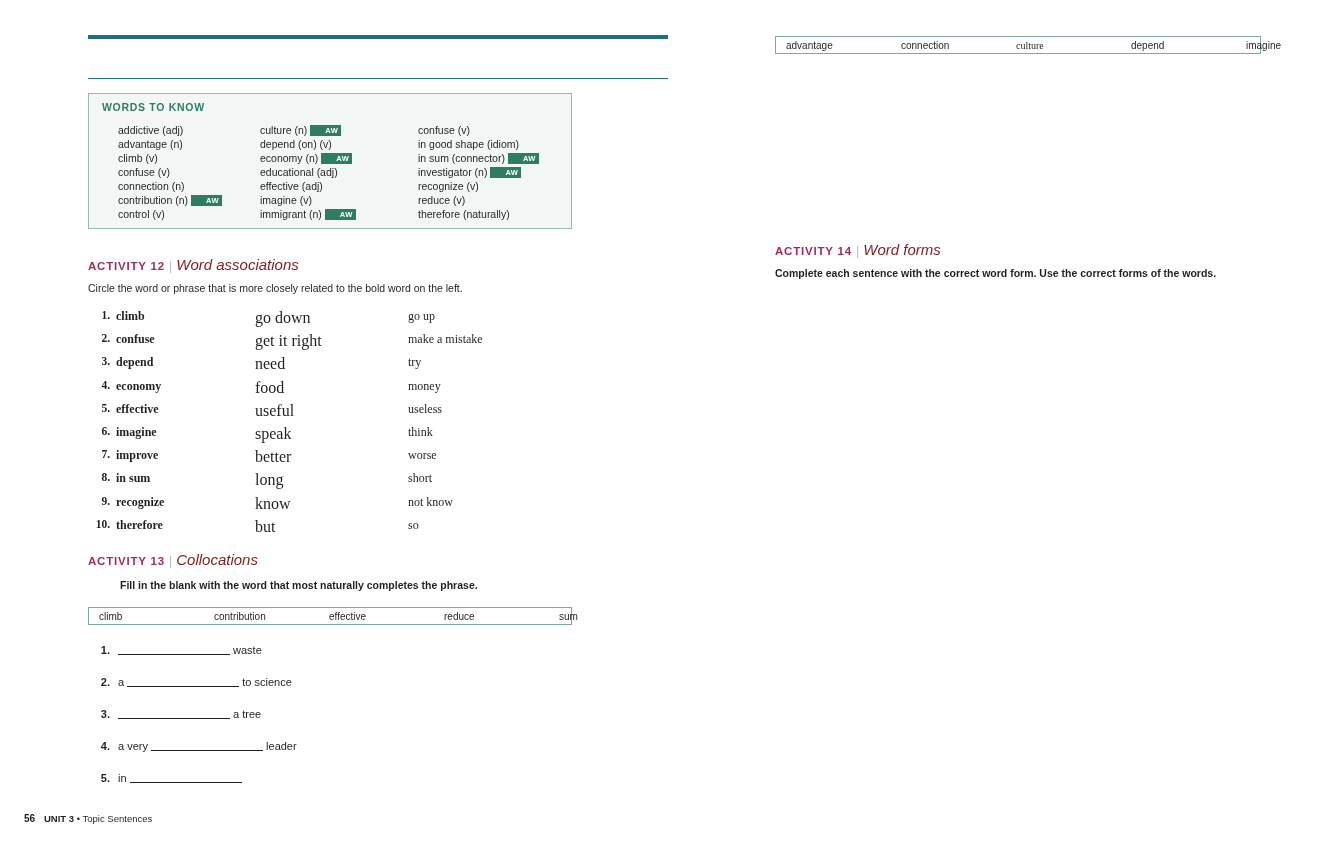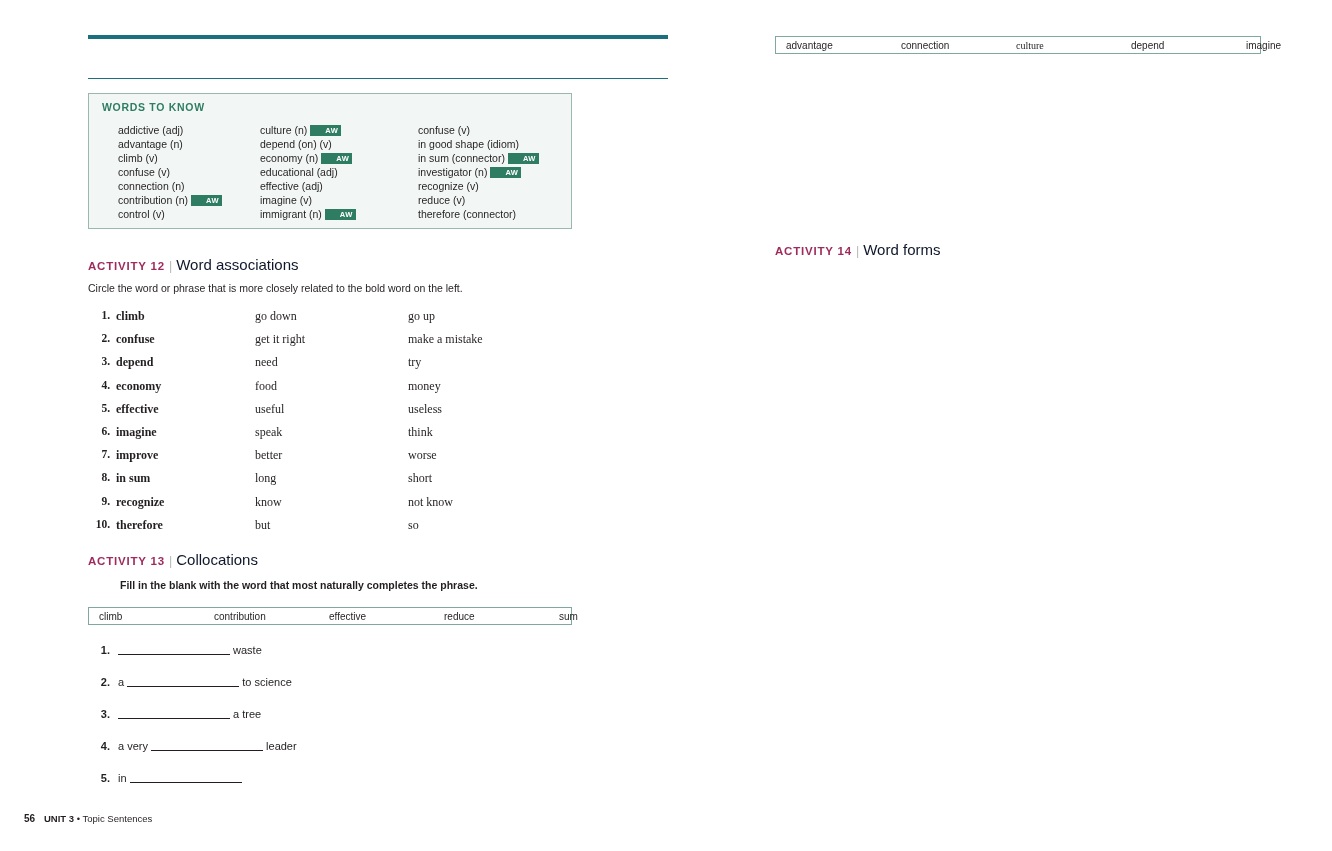--- a/index.html
+++ b/index.html
@@ -106,23 +106,24 @@
     font-weight: bold;
     letter-spacing: 0.8px;
     font-size: 11.5px;
   }
   .act-sep {
     color: #b9b9b9;
     margin: 0 4px;
     font-weight: 300;
   }
   .act-name {
-    color: #0f172a;
+    color: #7f1d1d;
     font-size: 15px;
     font-weight: 400;
+    font-style: italic;
   }
   .act-instr {
     position: absolute;
     font-size: 10.5px;
     color: #231f20;
   }
   .act-instr.bold { font-weight: bold; }
 
   
   .a12-row {
@@ -142,21 +143,21 @@
     position: absolute;
     left: 28px;
     font-weight: bold;
     font-family: "Liberation Serif", serif;
     font-size: 12px;
   }
   .a12-opt1 {
     position: absolute;
     left: 167px;
     font-family: "Liberation Serif", serif;
-    font-size: 12px;
+    font-size: 16px;
   }
   .a12-opt2 {
     position: absolute;
     left: 320px;
     font-family: "Liberation Serif", serif;
     font-size: 12px;
   }
 
   
   .wordbank {
@@ -236,21 +237,21 @@
         <div><span>imagine (v)</span></div>
         <div><span>immigrant (n)</span><span class="aw">AW</span></div>
       </div>
     <div class="wtk-col c3" id="wtk-c3">
         <div><span>confuse (v)</span></div>
         <div><span>in good shape (idiom)</span></div>
         <div><span>in sum (connector)</span><span class="aw">AW</span></div>
         <div><span>investigator (n)</span><span class="aw">AW</span></div>
         <div><span>recognize (v)</span></div>
         <div><span>reduce (v)</span></div>
-        <div><span>therefore (connector)</span></div>
+        <div><span>therefore (naturally)</span></div>
       </div>
 
     <div class="act-head" style="left:88px; top:256px;">
       <span class="act-num">ACTIVITY 12</span><span class="act-sep">|</span><span class="act-name">Word associations</span>
     </div>
     <div class="act-instr" style="left:88px; top:282px;">Circle the word or phrase that is more closely related to the bold word on the left.</div>
     <div id="a12-list">
         <div class="a12-row" style="left: 88px; top: 309px; width: 480px;">
           <span class="a12-num">1.</span>
           <span class="a12-word">climb</span>
@@ -347,15 +348,16 @@
         <span style="left: 125px;">connection</span>
         <span style="left: 240px; font-family: Liberation Serif, serif;">culture</span>
         <span style="left: 355px;">depend</span>
         <span style="left: 470px;">imagine</span>
       </div>
     <div id="a13-items-right"></div>
 
     <div class="act-head" style="left:90px; top:241px;">
       <span class="act-num">ACTIVITY 14</span><span class="act-sep">|</span><span class="act-name">Word forms</span>
     </div>
+    <div class="act-instr bold" style="left:90px; top:267px;">Complete each sentence with the correct word form. Use the correct forms of the words.</div>
 
   </div>
 </div>
 
 </body></html>

